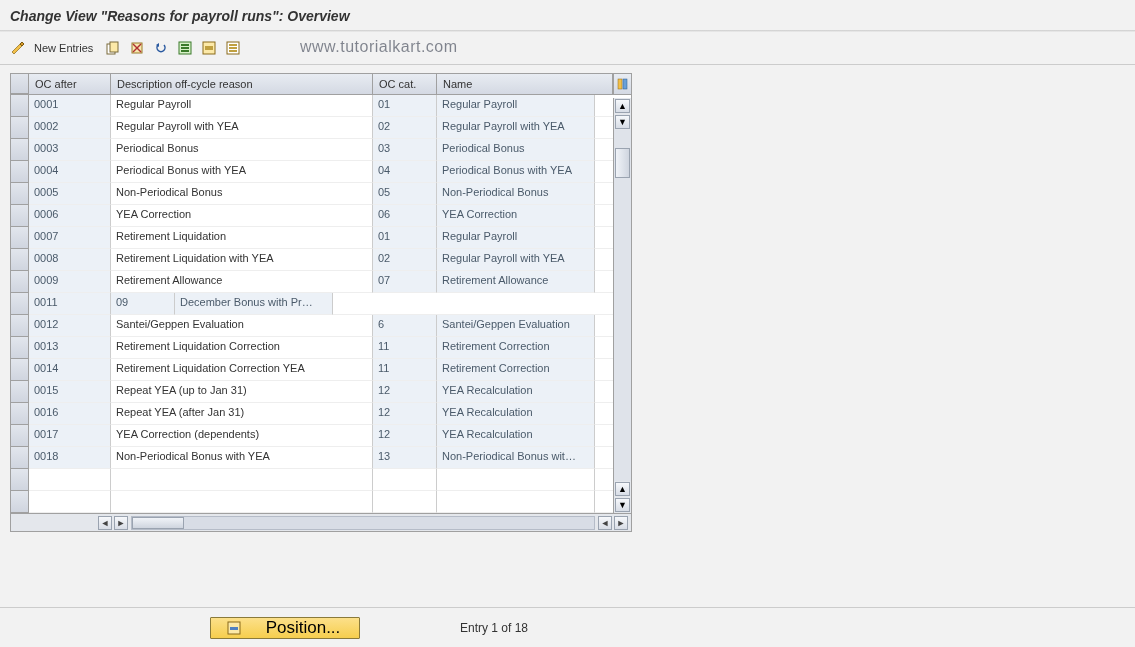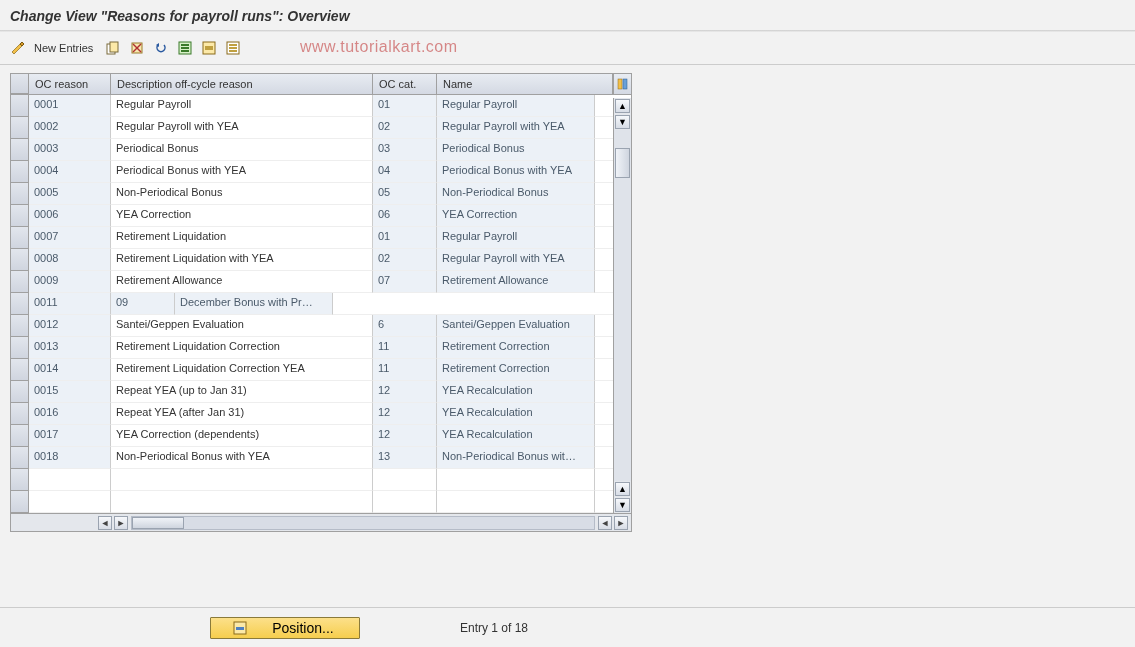--- a/index.html
+++ b/index.html
@@ -45,21 +45,21 @@
       font-size: 11px;
       color: #333;
       margin: 0 6px 0 2px;
       cursor: pointer;
     }
     .watermark {
       position: absolute;
       left: 300px;
       top: 2px;
       font-size: 16px;
-      color: #b91c1c;
+      color: #0f172a;
       opacity: 0.5;
       font-weight: normal;
       letter-spacing: 0.5px;
       pointer-events: none;
     }
     .content-area {
       padding: 8px 10px;
       border-top: 1px solid #ccc;
     }
     .table-container {
@@ -219,21 +219,21 @@
     .position-btn {
       display: flex;
       align-items: center;
       height: 22px;
       background: linear-gradient(to bottom, #fce08a, #f6ce4e);
       border: 1px solid #8a7a3a;
       border-radius: 1px;
       cursor: pointer;
       padding: 0 4px 0 0;
       width: 150px;
-      font-size: 14px;
+      font-size: 17px;
       justify-content: center;
       gap: 24px;
     }
     .position-btn .pb-icon {
       width: 16px; height: 16px;
       display: flex; align-items: center; justify-content: center;
     }
     .status-text {
       font-size: 12px;
       color: #333;
@@ -296,21 +296,21 @@
       </svg>
   </div>
   <div class="watermark">www.tutorialkart.com</div>
 </div>
 
 <div class="content-area">
   <div class="table-container">
 
     <div class="table-header">
       <div class="row-selector"></div>
-      <div class="header-cell col-reason">OC reason</div>
+      <div class="header-cell col-reason">OC after</div>
       <div class="header-cell col-desc">Description off-cycle reason</div>
       <div class="header-cell col-cat">OC cat.</div>
       <div class="header-cell col-name" style="flex:1">Name</div>
       <div class="config-icon-cell">
         <svg width="12" height="12">
             <rect x="1" y="1" width="4" height="10" fill="#f3c04a" stroke="#8a6a1a" stroke-width="0.5"></rect>
             <rect x="6" y="1" width="4" height="10" fill="#6aa0d8" stroke="#2a5a8a" stroke-width="0.5"></rect>
           </svg>
       </div>
     </div>

